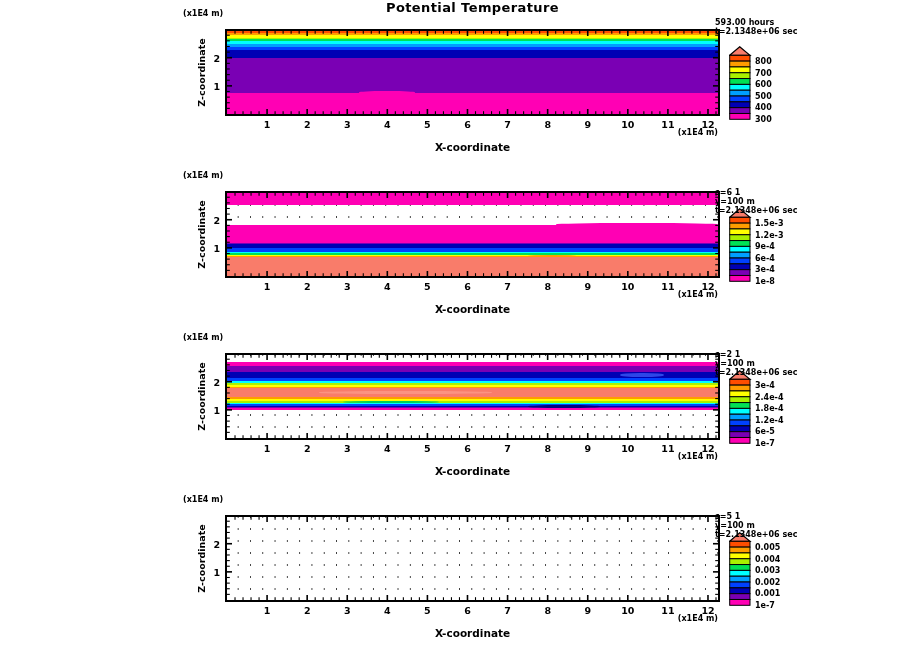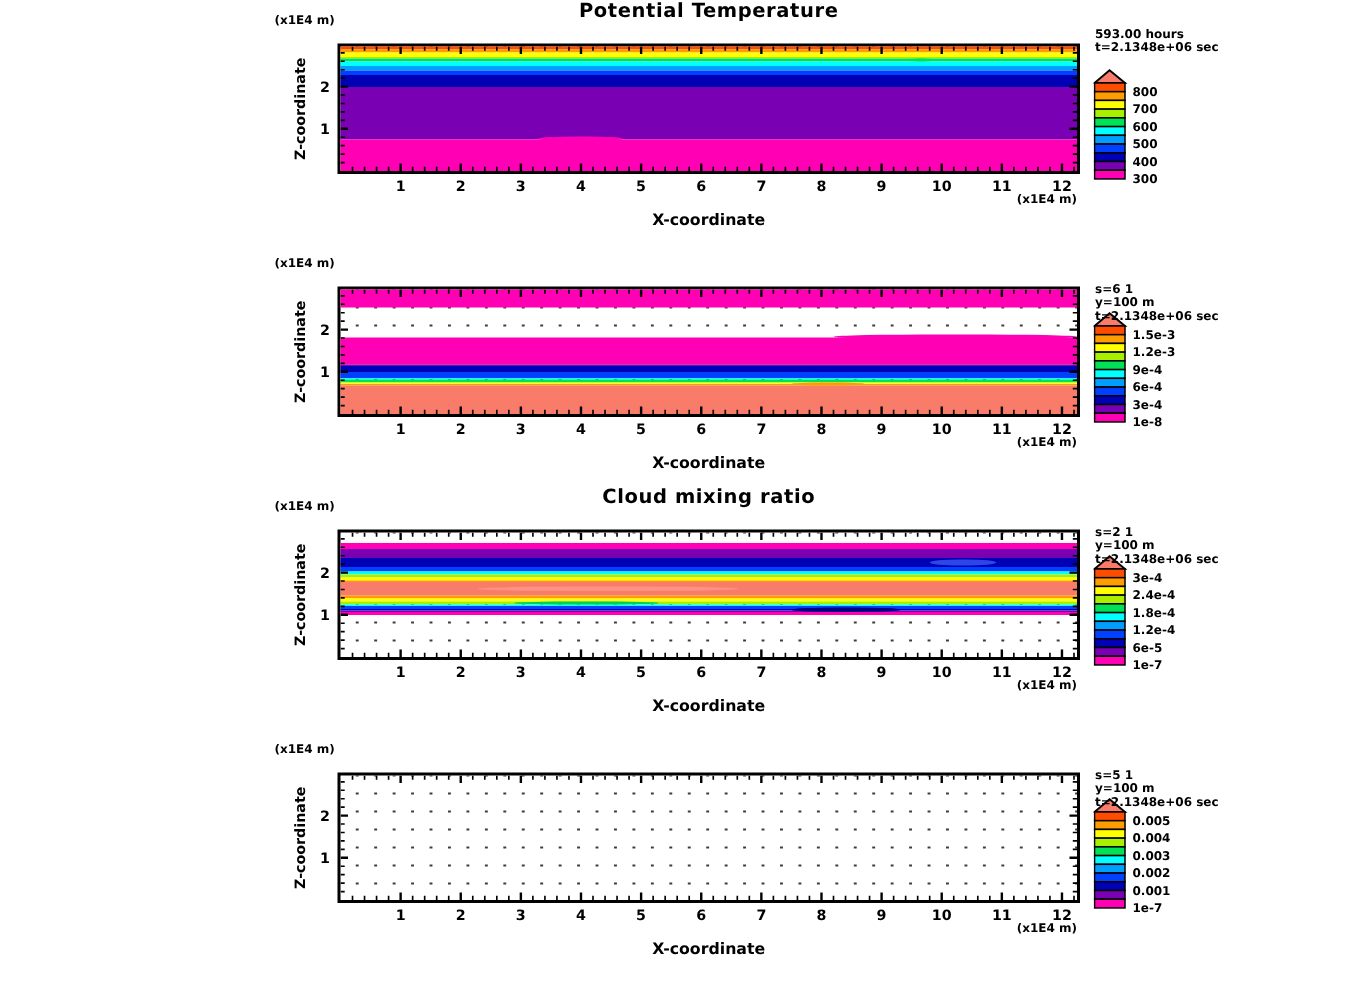--- a/index.html
+++ b/index.html
@@ -15,21 +15,21 @@
          border:2px solid #000;box-sizing:border-box;background:#fff;
          background-image:radial-gradient(#3c3c3c .8px,transparent .95px);
          background-size:12.3px 12px;background-position:5px 6px}
   .band{position:absolute;left:0;right:0}
   .lens{position:absolute;border-radius:45%}
   .ticksvg{position:absolute;left:0;top:0}
   .xticklab{position:absolute;top:119px;transform:translateX(-50%);font-size:9.5px}
   .zticklab{position:absolute;left:196px;width:24px;text-align:right;font-size:9.5px}
   .xunit{position:absolute;left:640px;width:78px;top:128px;text-align:right;font-size:8px;white-space:nowrap}
   .xlab{position:absolute;left:225px;top:141px;width:495px;text-align:center;font-size:10.5px}
-  .lheader{position:absolute;left:730px;font-size:8px;white-space:nowrap}
+  .lheader{position:absolute;left:715px;font-size:8px;white-space:nowrap}
   .cbar{position:absolute;left:729px;top:46px;width:75px;height:80px}
   .cbar svg text{font:bold 8px "DejaVu Sans",sans-serif;fill:#000}
 </style>
 </head>
 <body>
 
 <div class="fig">
 
   <div class="panel" style="top:0px">
     <div class="ptitle">Potential Temperature</div>
@@ -446,21 +446,20 @@
       <div class="xticklab" style="left: 667.9px;">11</div>
       <div class="xticklab" style="left: 708px;">12</div>
       <div class="zticklab" style="top: 80.9px;">1</div>
       <div class="zticklab" style="top: 52.7px;">2</div>
       <div class="lheader" style="top: 26px;">s=6 1</div>
       <div class="lheader" style="top: 35px;">y=100 m</div>
       <div class="lheader" style="top: 44px;">t=2.1348e+06 sec</div>
     </div>
 
   <div class="panel" style="top:324px">
-    <div class="ptitle">Cloud mixing ratio</div>
     <div class="yunit">(x1E4 m)</div>
     <div class="ylab">Z-coordinate</div>
     <div class="frame">
         <div class="band" style="top: 6.75px; height: 4.22px; background: rgb(255, 0, 180);"></div>
         <div class="band" style="top: 10.97px; height: 5.63px; background: rgb(122, 0, 180);"></div>
         <div class="band" style="top: 16.6px; height: 6.19px; background: rgb(0, 0, 180);"></div>
         <div class="band" style="top: 22.79px; height: 3.09px; background: rgb(0, 65, 255);"></div>
         <div class="band" style="top: 25.88px; height: 1.69px; background: rgb(0, 255, 255);"></div>
         <div class="band" style="top: 27.57px; height: 1.97px; background: rgb(169, 240, 0);"></div>
         <div class="band" style="top: 29.54px; height: 1.97px; background: rgb(255, 255, 0);"></div>

